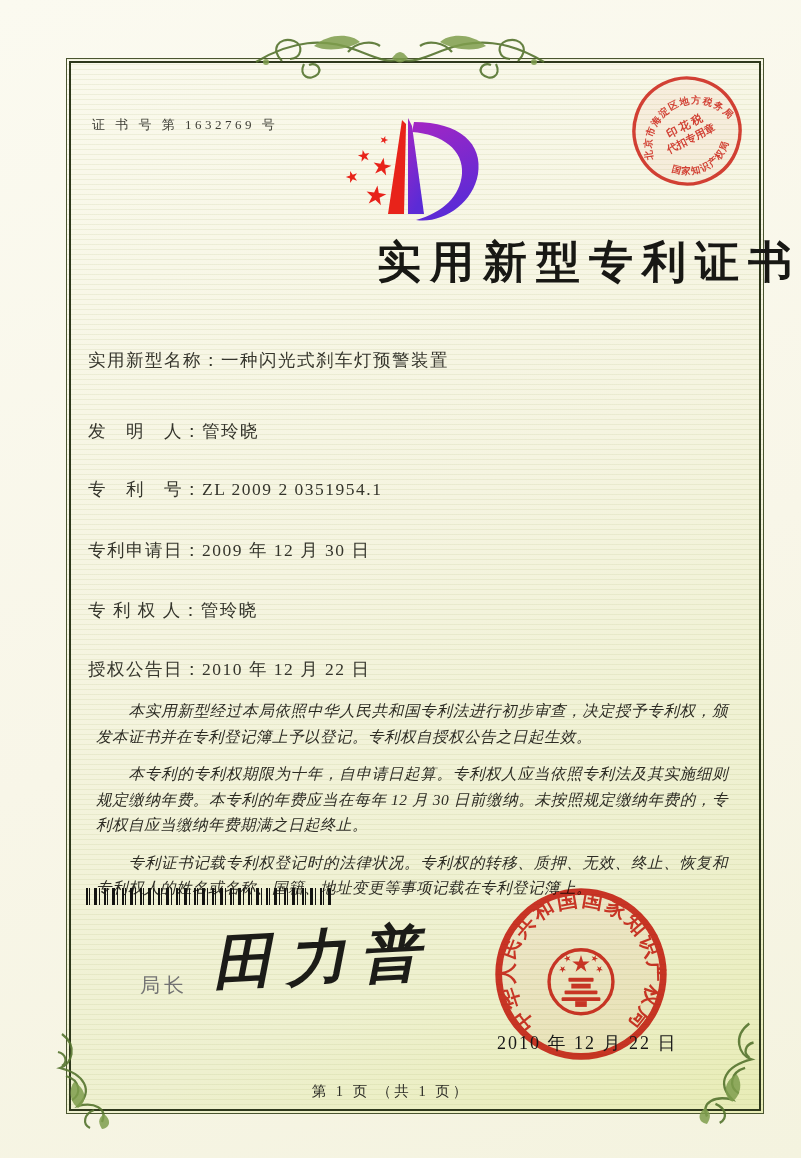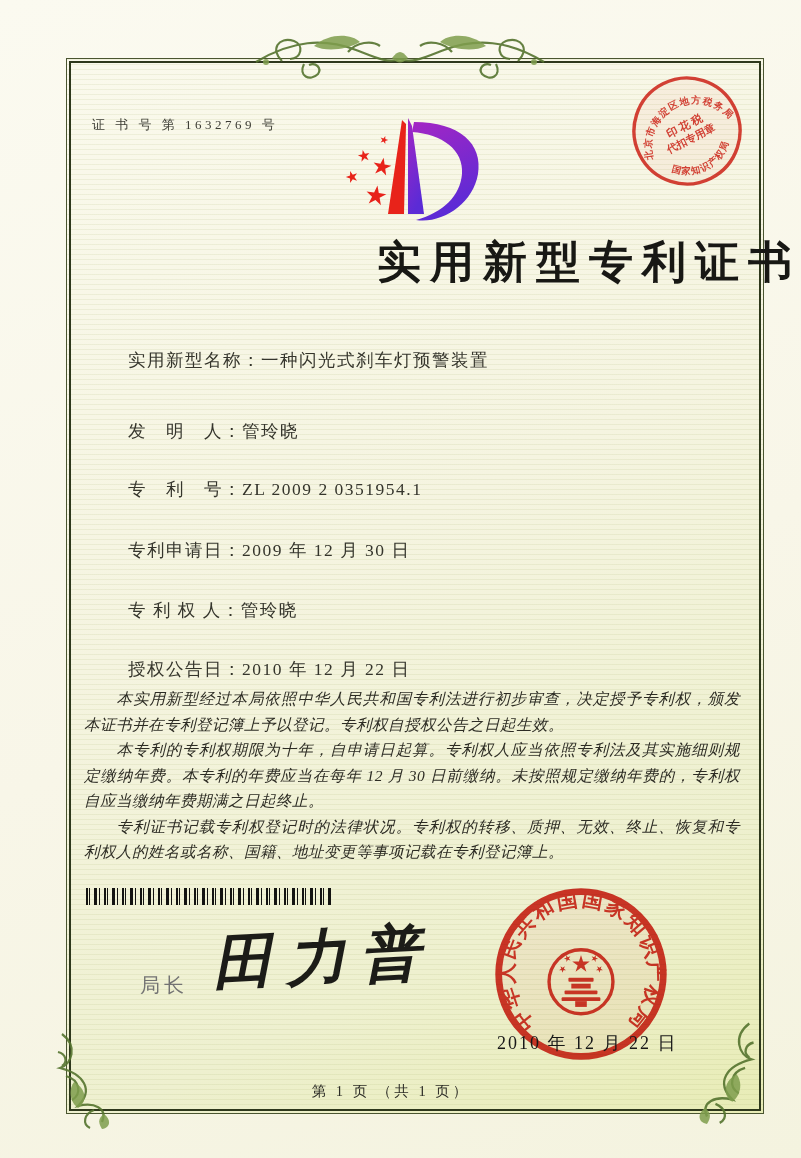--- a/index.html
+++ b/index.html
@@ -21,28 +21,28 @@
   .frame-inner{position:absolute;inset:2px;border:2.5px solid #2e381c;}
   .ornament{position:absolute;pointer-events:none;}
   .cert-no{
     position:absolute;left:92px;top:116px;font-size:13px;letter-spacing:3.5px;color:#3c3c34;
   }
   .logo{position:absolute;left:320px;top:104px;width:168px;height:128px;}
   .doc-title{
     position:absolute;left:0;top:233px;width:801px;text-align:right;
     font-size:44px;font-weight:bold;letter-spacing:9px;color:#181814;
   }
-  .field{position:absolute;left:88px;font-size:17.5px;letter-spacing:1.5px;color:#35352c;white-space:nowrap;margin-left:40px;}
+  .field{position:absolute;left:88px;font-size:17.5px;letter-spacing:1.5px;color:#35352c;white-space:nowrap;}
   .f0{top:348px}.f1{top:419px}.f2{top:477px}.f3{top:538px}.f4{top:598px}.f5{top:657px}
   .paras{
     position:absolute;left:84px;top:686px;width:656px;
     font-size:15.5px;line-height:25.5px;text-align:justify;
     font-style:italic;color:#2d2c24;letter-spacing:0.5px;
   }
-  .paras p{margin:0;text-indent:2.1em;}
+  .paras p{margin:12px;text-indent:2.1em;}
   .barcode{
     position:absolute;left:86px;top:888px;width:246px;height:17px;
     background:
       repeating-linear-gradient(90deg,#141412 0 2px,transparent 2px 3px,#141412 3px 4px,transparent 4px 8px,#141412 8px 11px,transparent 11px 13px,#141412 13px 14px,transparent 14px 18px);
   }
   .sig-role{position:absolute;left:140px;top:972px;font-size:20px;letter-spacing:4px;color:#737373;}
   .sig-name{
     position:absolute;left:212px;top:918px;font-size:60px;font-weight:bold;font-style:italic;
     letter-spacing:14px;color:#1c1c18;transform:rotate(-3deg);white-space:nowrap;
   }

